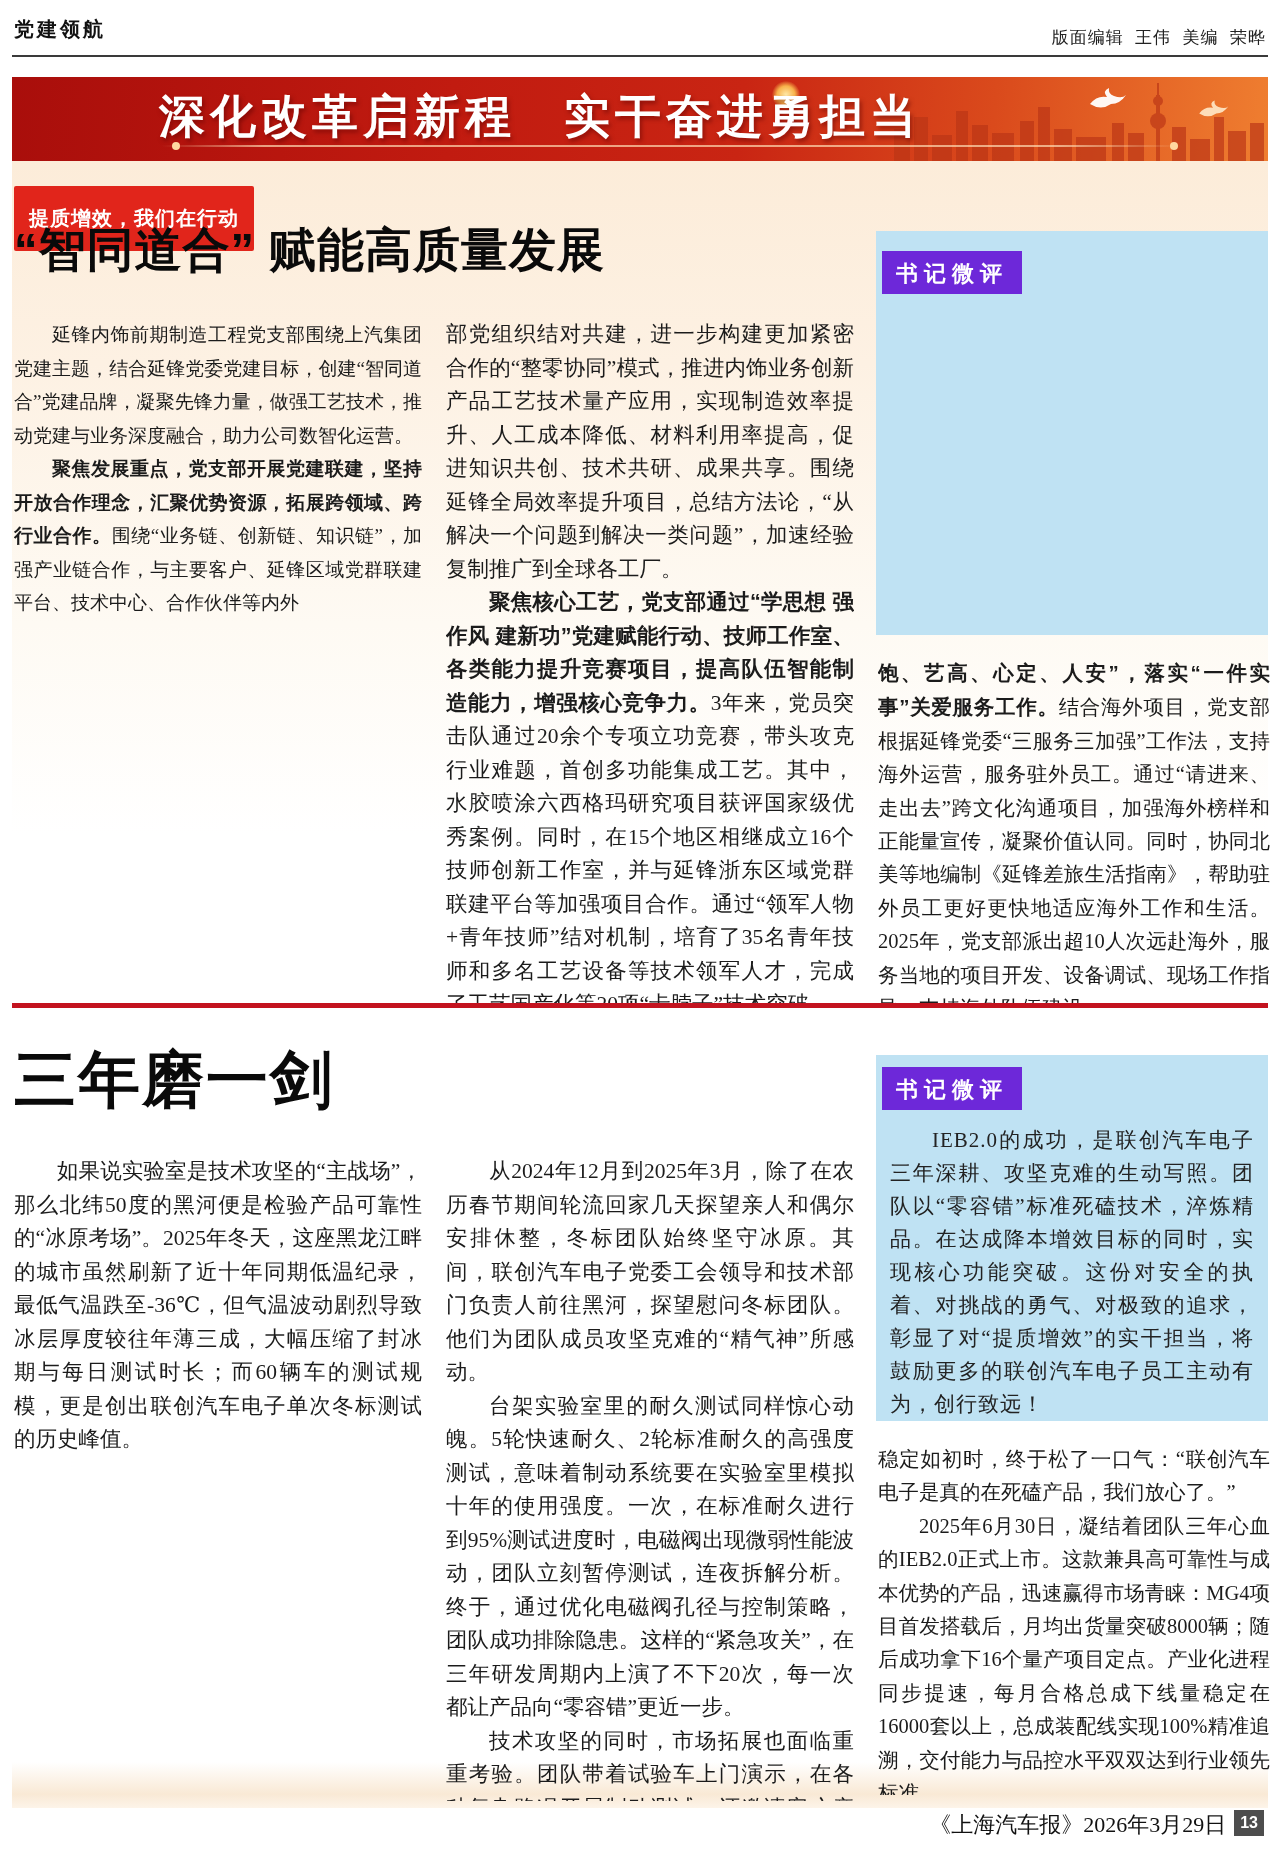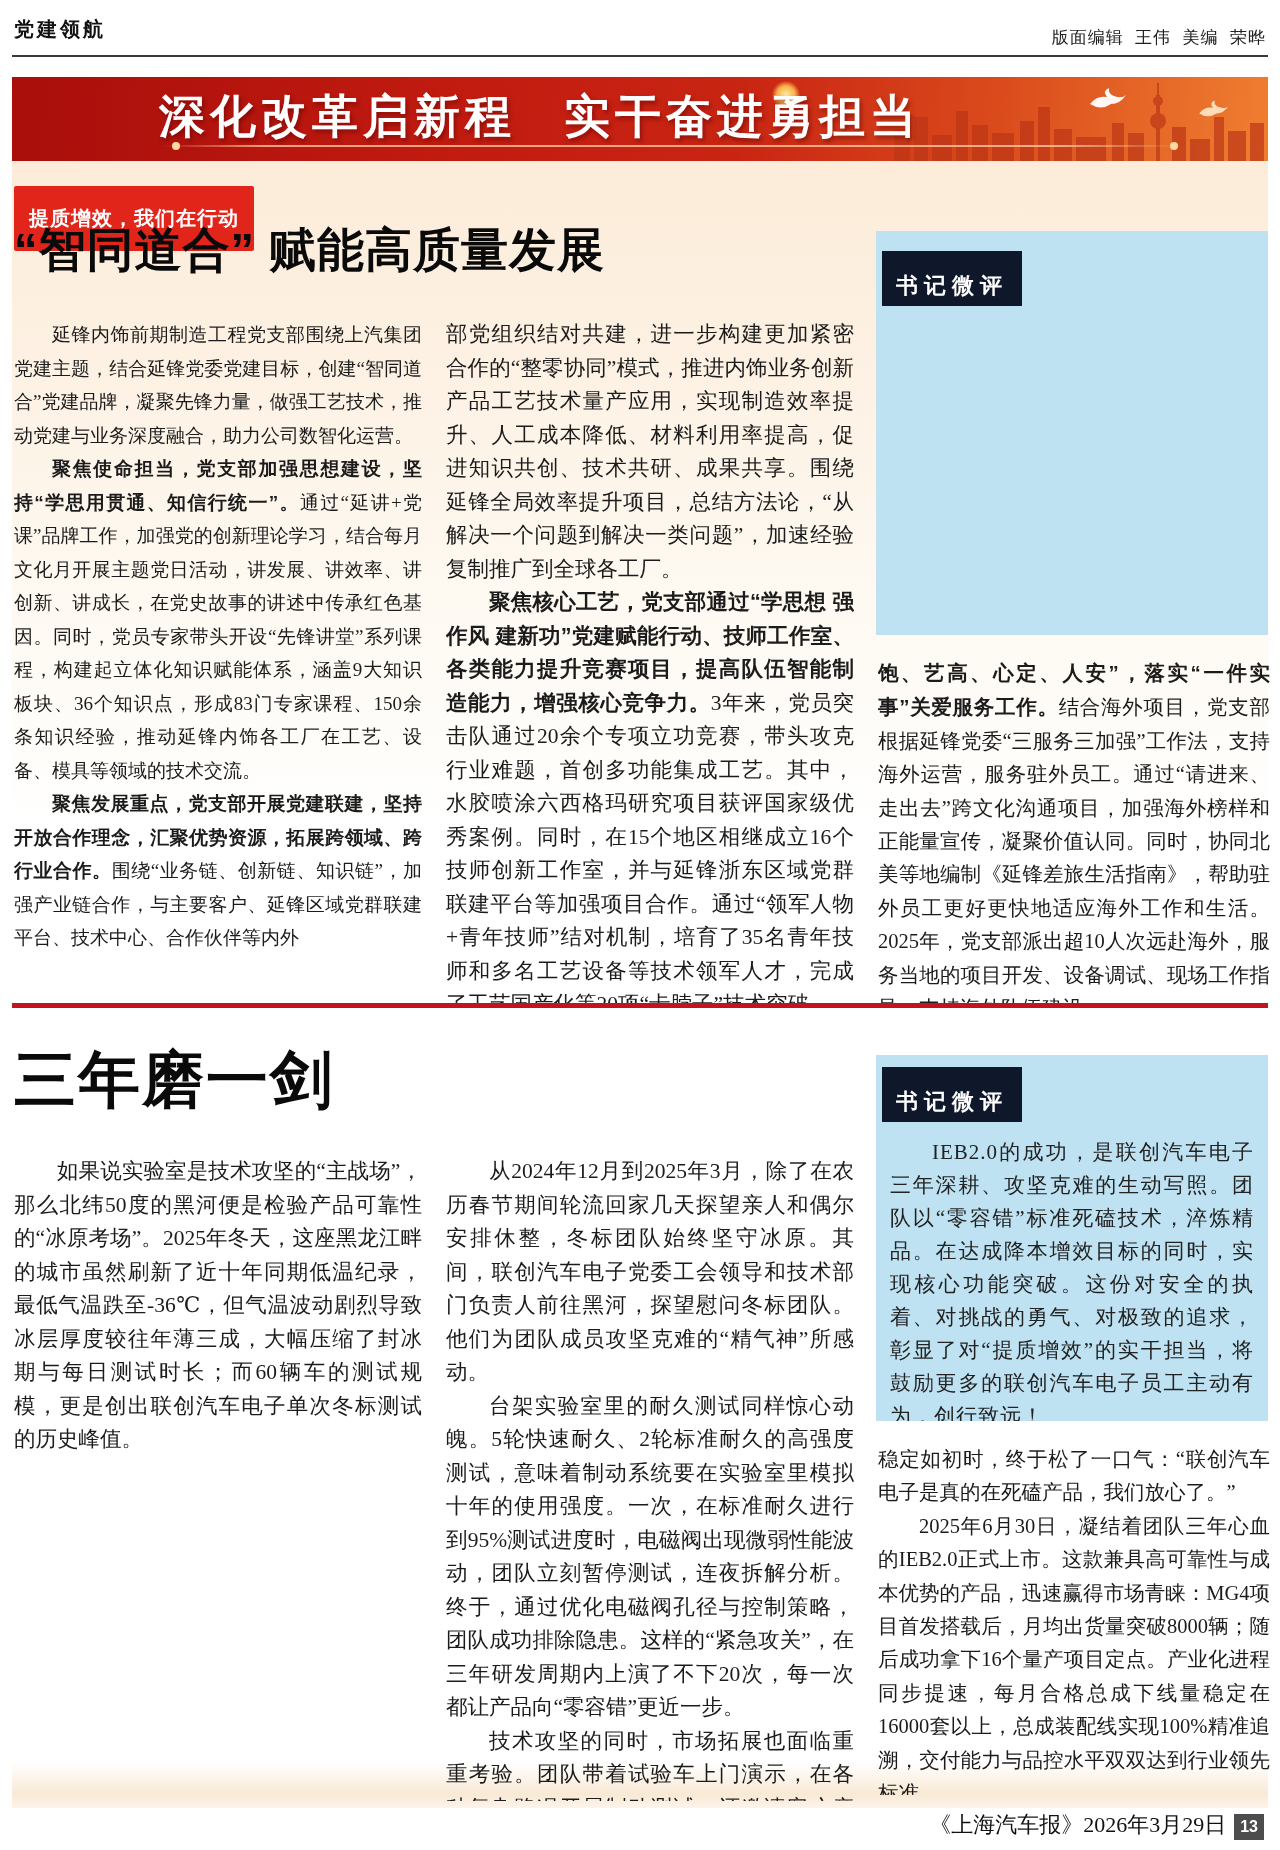--- a/index.html
+++ b/index.html
@@ -54,30 +54,30 @@
   .a1c2{left:446px;top:318px;width:408px;height:688px;font-size:21.5px;line-height:33.5px;}
   .a1c3{left:878px;top:656px;width:392px;height:350px;font-size:20.5px;line-height:33.4px;}
   .a2c1{left:14px;top:1155px;width:408px;height:646px;font-size:21.5px;line-height:33.5px;}
   .a2c2{left:446px;top:1155px;width:408px;height:646px;font-size:21.5px;line-height:33.5px;}
   .a2c3{left:878px;top:1443px;width:392px;height:352px;font-size:20.5px;line-height:33.4px;}
 
   
   .microbox{position:absolute;background:#bfe2f3;overflow:hidden;}
   .box1{left:876px;top:231px;width:392px;height:404px;}
   .box2{left:876px;top:1055px;width:392px;height:366px;}
-  .mr-label{display:inline-block;margin:20px 0 0 6px;background:#0f172a;color:#fff;
+  .mr-label{display:inline-block;margin:20px 0 0 6px;background:#6d28d9;color:#fff;
         font-family:"Liberation Sans","DejaVu Sans",sans-serif;font-weight:bold;font-size:22px;
-        letter-spacing:6px;padding:20px 14px 5px 14px;}
+        letter-spacing:6px;padding:8px 14px 5px 14px;}
   .box2 .mr-label{margin-top:12px;}
   .mr-body{margin:14px 14px 0 14px;font-size:21px;line-height:33px;letter-spacing:1px;
         text-align:justify;text-indent:2em;color:#222;}
 
   
   .divider{position:absolute;left:12px;top:1003px;width:1256px;height:5px;background:#c3131f;}
-  .footer{position:absolute;right:16px;top:1810px;display:flex;align-items:flex-end;gap:8px;
+  .footer{position:absolute;right:16px;top:1810px;display:flex;align-items:flex-start;gap:8px;
         font-size:22px;color:#111;}
   .page-badge{display:inline-block;background:#4d4d4d;color:#fff;
         font-family:"Liberation Sans","DejaVu Sans",sans-serif;font-size:16px;font-weight:bold;
         padding:4px 6px;line-height:18px;}
 </style>
 </head>
 <body>
 
 <div class="page">
 
@@ -127,21 +127,20 @@
   </div>
 
   <div class="cream"></div>
   <div class="bottom-fade"></div>
 
   <div class="tag">提质增效，我们在行动</div>
   <div class="title1">“智同道合” 赋能高质量发展</div>
 
   <div class="col a1c1">
       <p class="para"><span>延锋内饰前期制造工程党支部围绕上汽集团党建主题，结合延锋党委党建目标，创建“智同道合”党建品牌，凝聚先锋力量，做强工艺技术，推动党建与业务深度融合，助力公司数智化运营。</span></p>
-      <p class="para"><span class="lead">聚焦使命担当，党支部加强思想建设，坚持“学思用贯通、知信行统一”。</span><span>通过“延讲+党课”品牌工作，加强党的创新理论学习，结合每月文化月开展主题党日活动，讲发展、讲效率、讲创新、讲成长，在党史故事的讲述中传承红色基因。同时，党员专家带头开设“先锋讲堂”系列课程，构建起立体化知识赋能体系，涵盖9大知识板块、36个知识点，形成83门专家课程、150余条知识经验，推动延锋内饰各工厂在工艺、设备、模具等领域的技术交流。</span></p>
       <p class="para"><span class="lead">聚焦发展重点，党支部开展党建联建，坚持开放合作理念，汇聚优势资源，拓展跨领域、跨行业合作。</span><span>围绕“业务链、创新链、知识链”，加强产业链合作，与主要客户、延锋区域党群联建平台、技术中心、合作伙伴等内外</span></p>
     </div>
   <div class="col a1c2">
       <p class="para no-indent"><span>部党组织结对共建，进一步构建更加紧密合作的“整零协同”模式，推进内饰业务创新产品工艺技术量产应用，实现制造效率提升、人工成本降低、材料利用率提高，促进知识共创、技术共研、成果共享。围绕延锋全局效率提升项目，总结方法论，“从解决一个问题到解决一类问题”，加速经验复制推广到全球各工厂。</span></p>
       <p class="para"><span class="lead">聚焦核心工艺，党支部通过“学思想 强作风 建新功”党建赋能行动、技师工作室、各类能力提升竞赛项目，提高队伍智能制造能力，增强核心竞争力。</span><span>3年来，党员突击队通过20余个专项立功竞赛，带头攻克行业难题，首创多功能集成工艺。其中，水胶喷涂六西格玛研究项目获评国家级优秀案例。同时，在15个地区相继成立16个技师创新工作室，并与延锋浙东区域党群联建平台等加强项目合作。通过“领军人物+青年技师”结对机制，培育了35名青年技师和多名工艺设备等技术领军人才，完成了工艺国产化等20项“卡脖子”技术突破。</span></p>
     </div>
 
   <div class="microbox box1">
     <span class="mr-label">书记微评</span>
     

